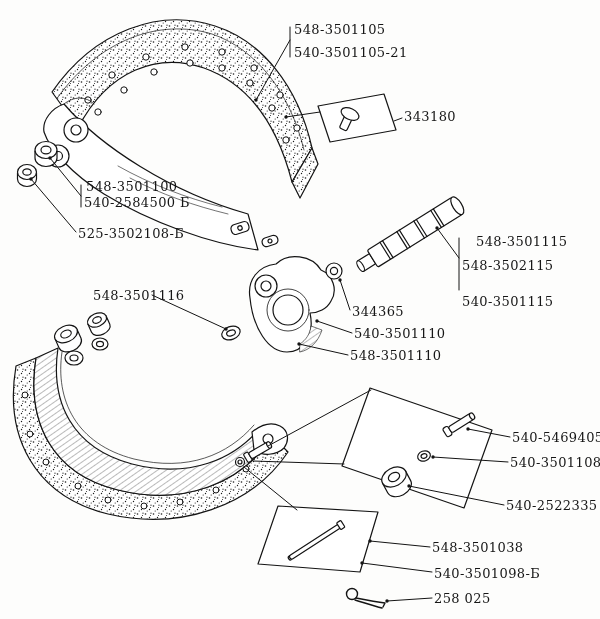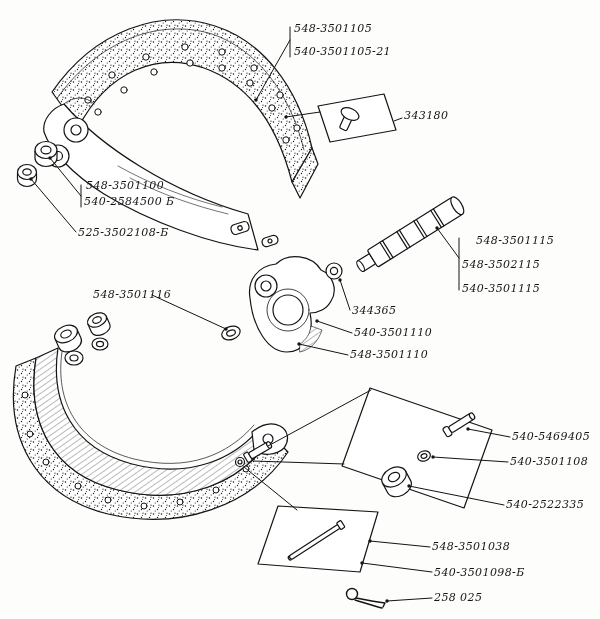--- a/index.html
+++ b/index.html
@@ -2,21 +2,21 @@
 <html><head>
 <meta charset="utf-8">
 <style>
   html,body{margin:0;padding:0;background:#ffffff;}
   .stage{
     position:relative;width:600px;height:619px;background:#fdfdfc;overflow:hidden;
     font-family:"DejaVu Serif",serif;
   }
   .stage svg{position:absolute;left:0;top:0;}
   .lbl{
-    position:absolute;font-style:italic;font-size:11px;letter-spacing:.4px;
+    position:absolute;font-size:13px;letter-spacing:.4px;
     color:#161616;white-space:nowrap;line-height:1;
   }
   .watermark{
     position:absolute;left:181px;top:273px;font-size:46px;letter-spacing:2px;
     color:#99a0a5;opacity:.82;font-family:"DejaVu Serif",serif;
   }
 </style>
 </head>
 <body>
 
@@ -267,21 +267,21 @@
 
 
 <div class="lbl" style="left:294px;top:23px">548-3501105</div>
 <div class="lbl" style="left:294px;top:46px">540-3501105-21</div>
 <div class="lbl" style="left:404px;top:110px">343180</div>
 <div class="lbl" style="left:86px;top:180px">548-3501100</div>
 <div class="lbl" style="left:84px;top:196px">540-2584500 Б</div>
 <div class="lbl" style="left:78px;top:227px">525-3502108-Б</div>
 <div class="lbl" style="left:476px;top:235px">548-3501115</div>
 <div class="lbl" style="left:462px;top:259px">548-3502115</div>
-<div class="lbl" style="left:462px;top:283px">540-3501115</div>
+<div class="lbl" style="left:462px;top:295px">540-3501115</div>
 <div class="lbl" style="left:93px;top:289px">548-3501116</div>
 <div class="lbl" style="left:352px;top:305px">344365</div>
 <div class="lbl" style="left:354px;top:327px">540-3501110</div>
 <div class="lbl" style="left:350px;top:349px">548-3501110</div>
 <div class="lbl" style="left:512px;top:431px">540-5469405</div>
 <div class="lbl" style="left:510px;top:456px">540-3501108</div>
 <div class="lbl" style="left:506px;top:499px">540-2522335</div>
 <div class="lbl" style="left:432px;top:541px">548-3501038</div>
 <div class="lbl" style="left:434px;top:567px">540-3501098-Б</div>
 <div class="lbl" style="left:434px;top:592px">258 025</div>

